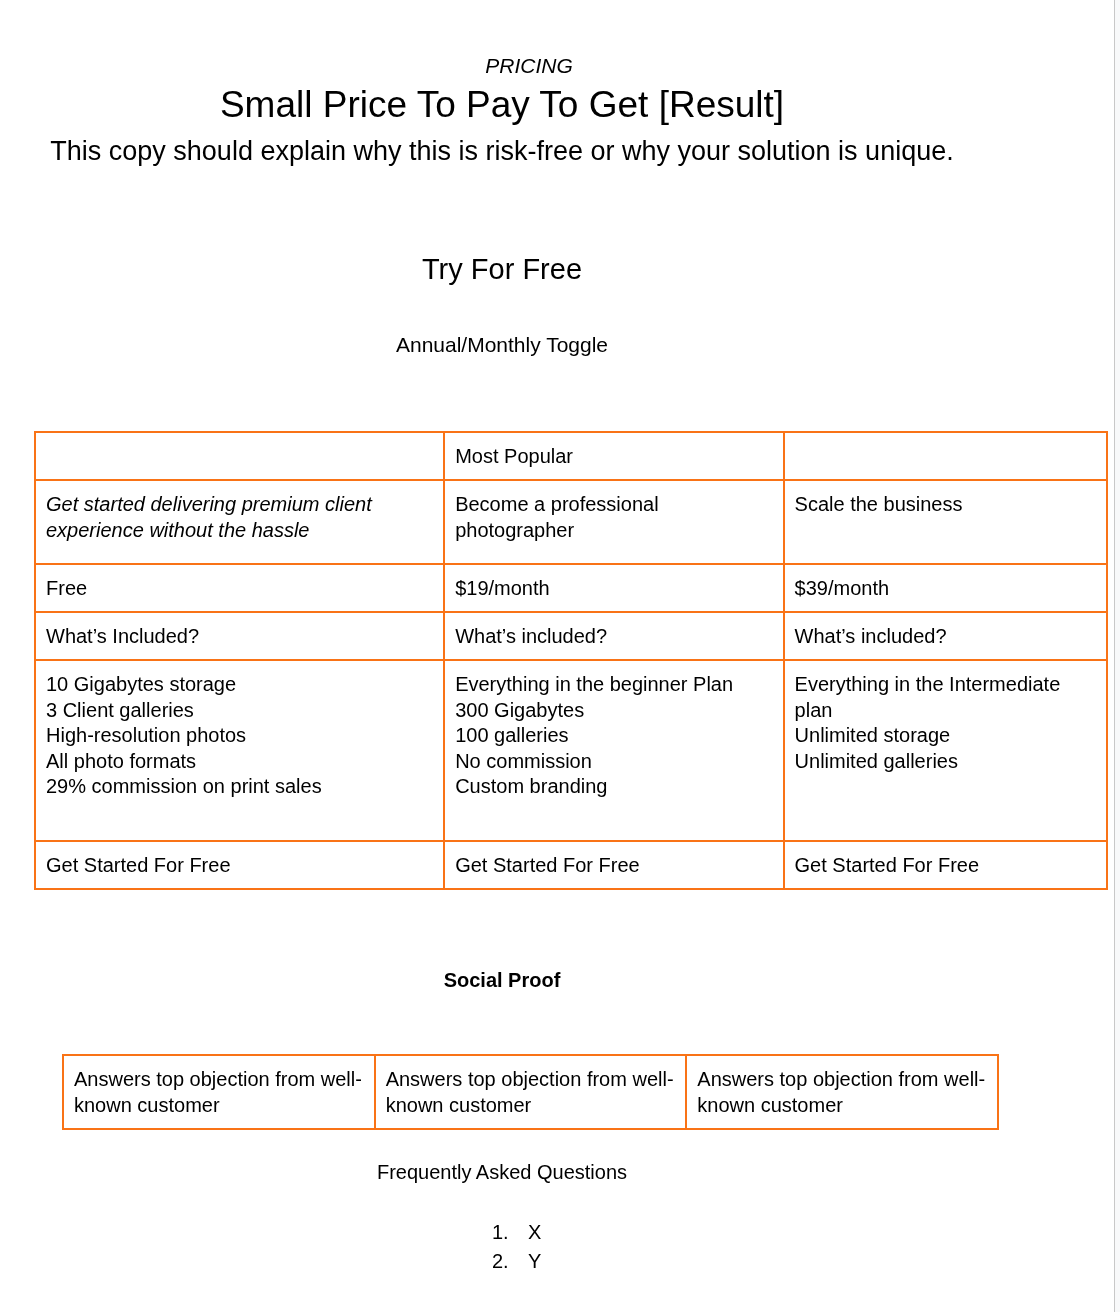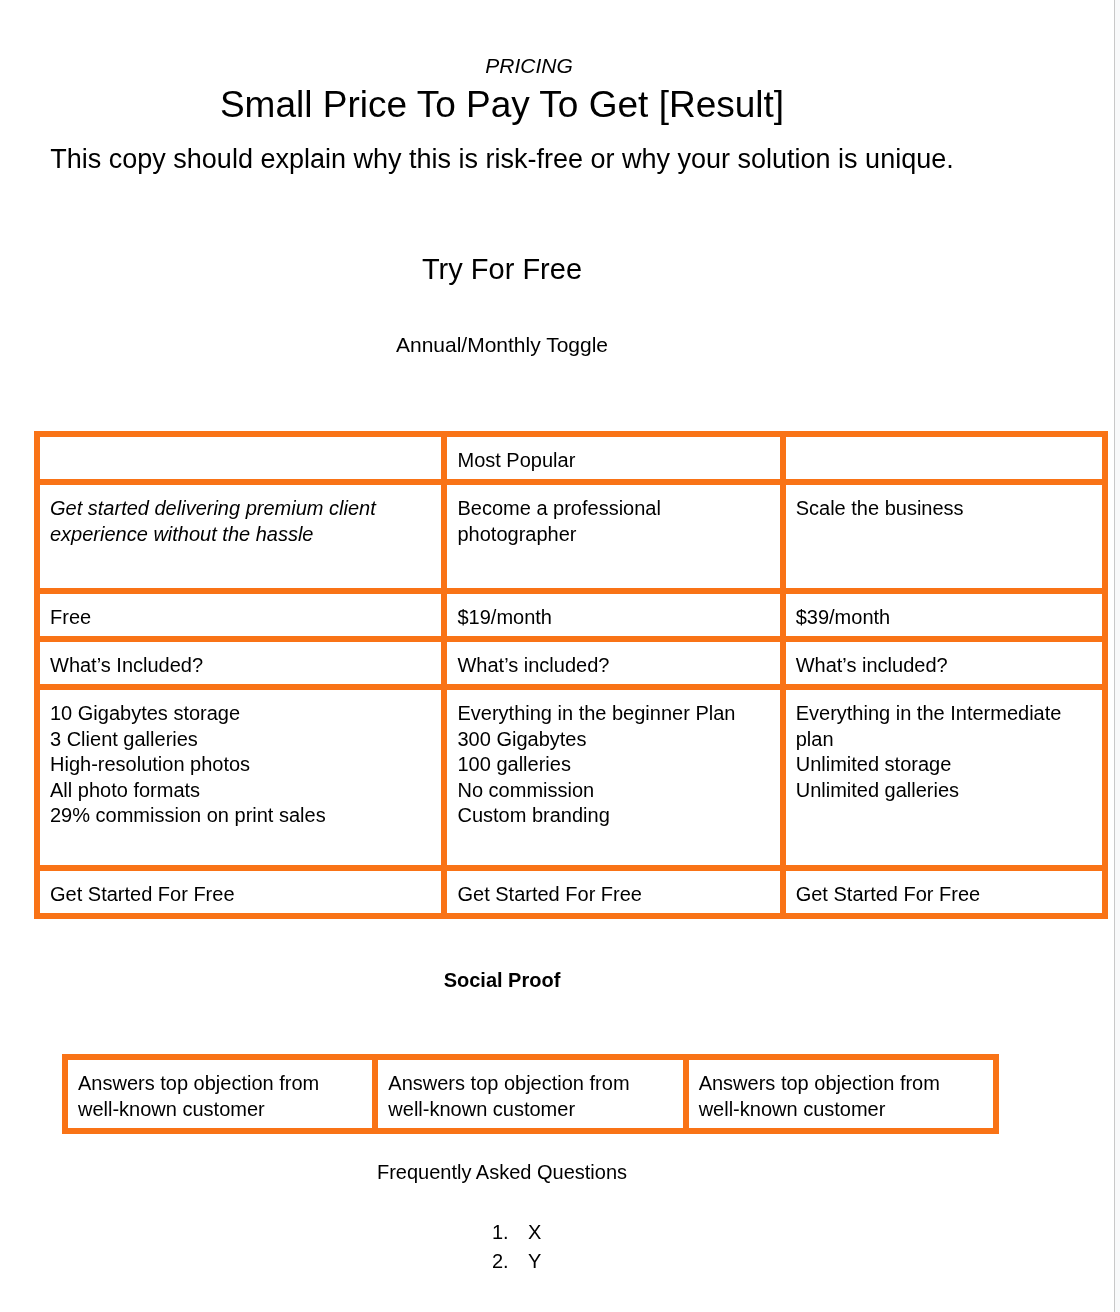--- a/index.html
+++ b/index.html
@@ -10,35 +10,35 @@
   .page-edge {
     position: absolute; left: 1114px; top: 0; width: 1px; height: 1312px; background: #c8c8c8;
   }
   .page-gutter {
     position: absolute; left: 1115px; top: 0; width: 5px; height: 1312px; background: #f8f9fa;
   }
   .abs { position: absolute; }
   .center-col { left: 0; width: 1004px; text-align: center; }
   .eyebrow { top: 54px; font-size: 21px; font-style: italic; line-height: 24px; padding-left: 27px; }
   .title { top: 84px; font-size: 37px; line-height: 42px; }
-  .subtitle { top: 140px; left: 40px; width: 924px; font-size: 27px; line-height: 39px; text-align: center; }
+  .subtitle { top: 132px; left: 40px; width: 924px; font-size: 27px; line-height: 39px; text-align: center; }
   .cta { top: 252px; font-size: 29px; line-height: 34px; }
   .toggle { top: 332px; font-size: 21px; line-height: 26px; }
 
   table { border-collapse: collapse; position: absolute; }
   td {
-    border: 6px solid #f97316; vertical-align: top; font-size: 20px; line-height: 25.5px;
+    border: 2px solid #f97316; vertical-align: top; font-size: 20px; line-height: 25.5px;
     padding: 11px 10px 0 10px; box-sizing: border-box;
   }
   .pricing { left: 34px; top: 431px; width: 1074px; }
   .pricing col.c1 { width: 410px; }
   .pricing col.c2 { width: 340px; }
   .pricing col.c3 { width: 324px; }
   .r48 td { height: 48px; }
-  .r98 td { height: 109px; }
+  .r98 td { height: 84px; }
   .r149 td { height: 181px; }
   .italic { font-style: italic; }
   .feature { display: block; }
 
   .social-title { top: 967px; font-size: 20px; font-weight: bold; line-height: 26px; }
   .social { left: 34px; top: 1054px; width: 937px; margin-left: 28px; }
   .social td { height: 74px; width: 312px; }
 
   .faq-title { top: 1159px; font-size: 20px; line-height: 26px; }
   .faq-list { top: 1218px; left: 492px; font-size: 20px; line-height: 29px; margin: 0; padding: 0; list-style: none; }

